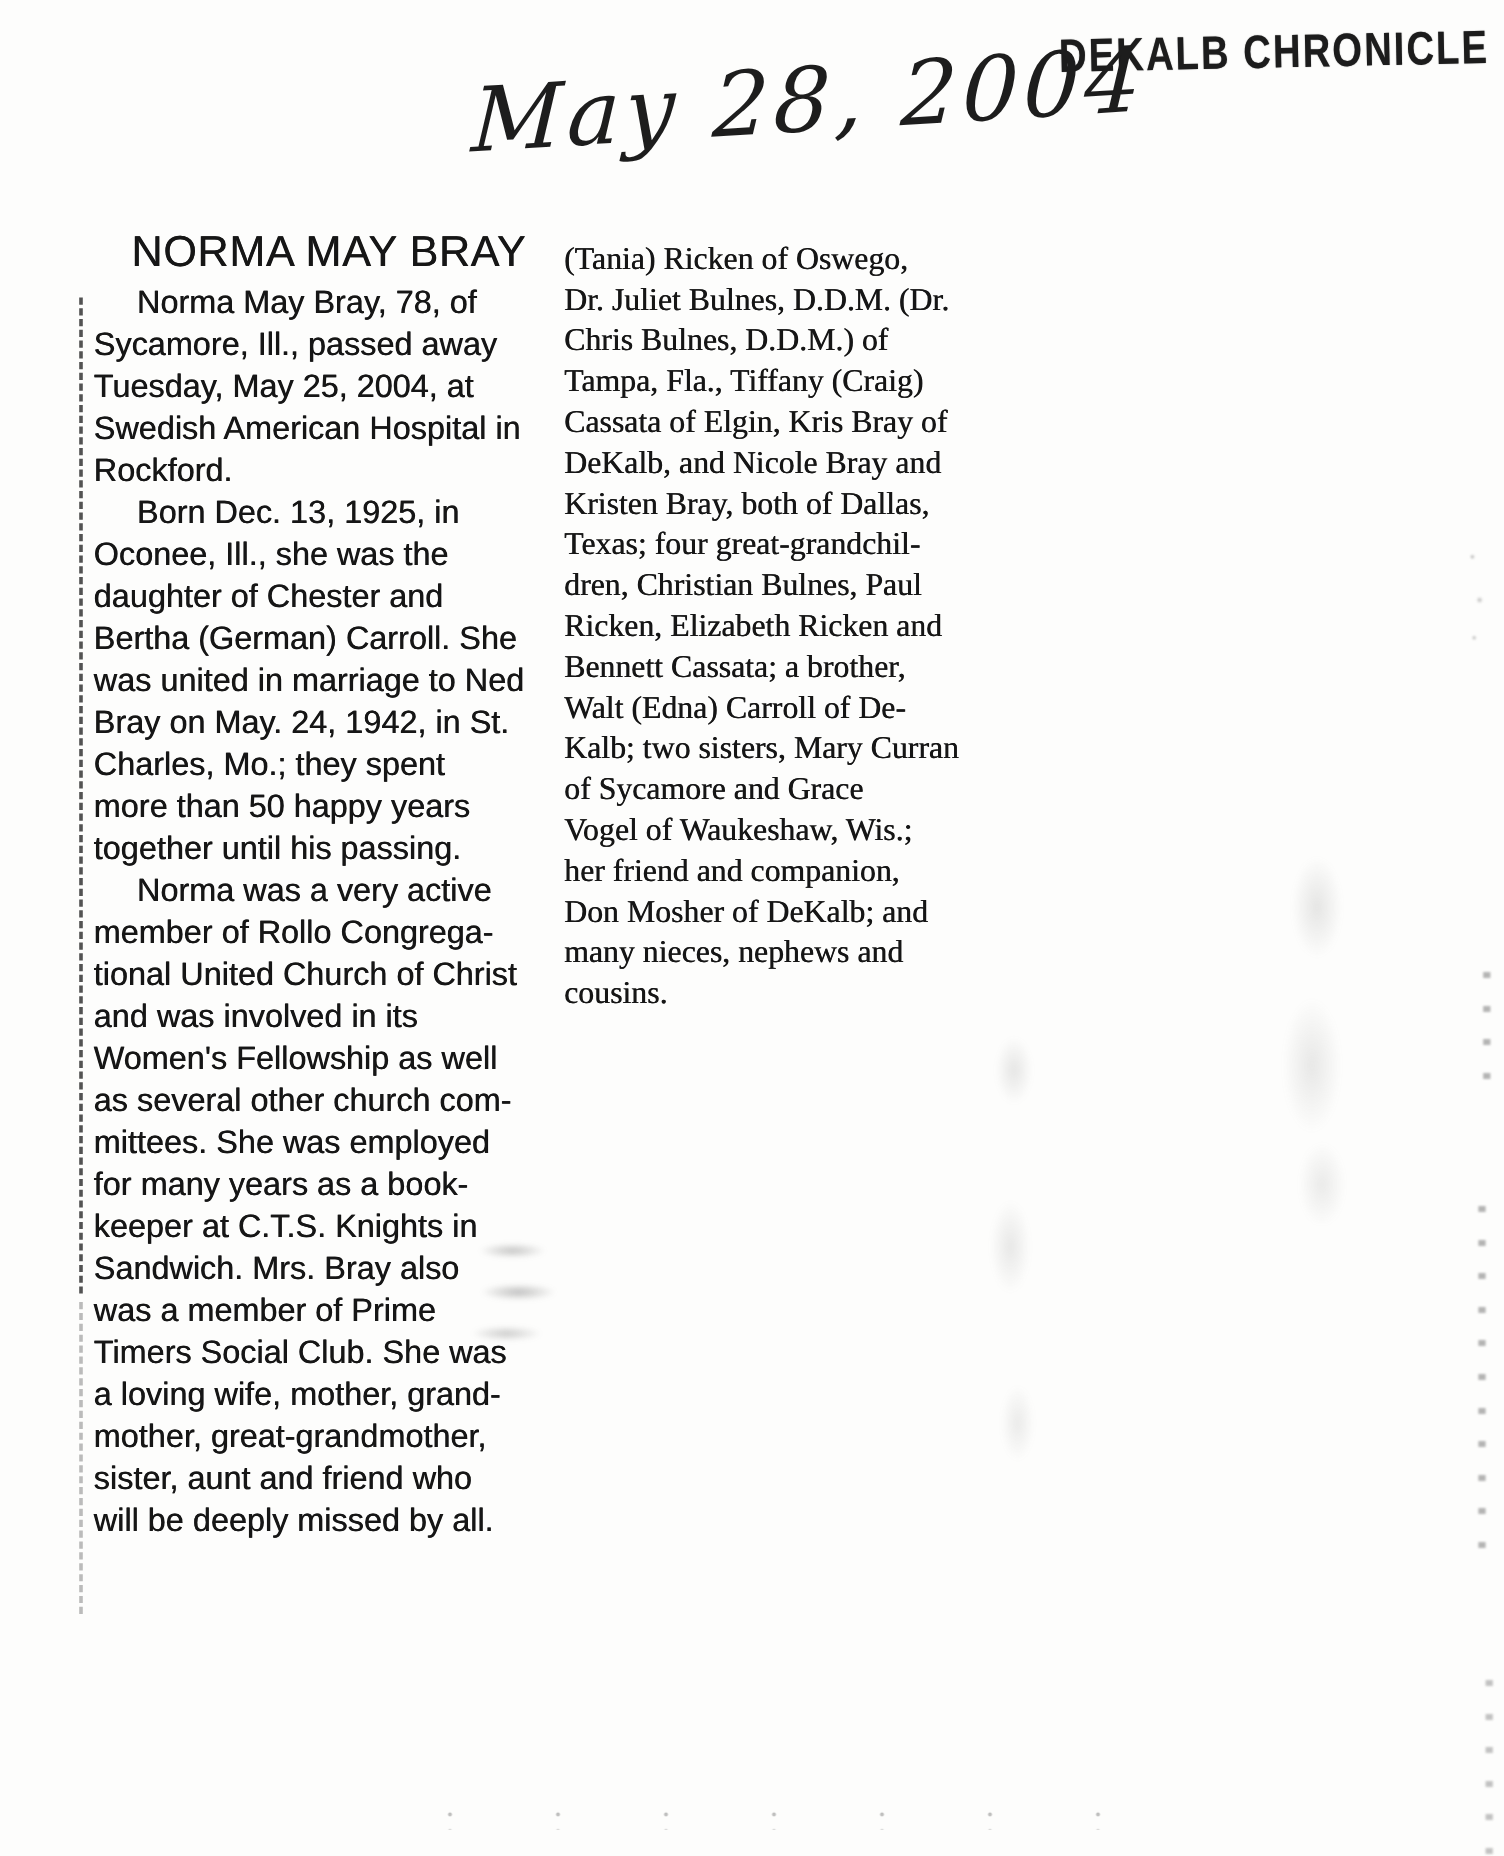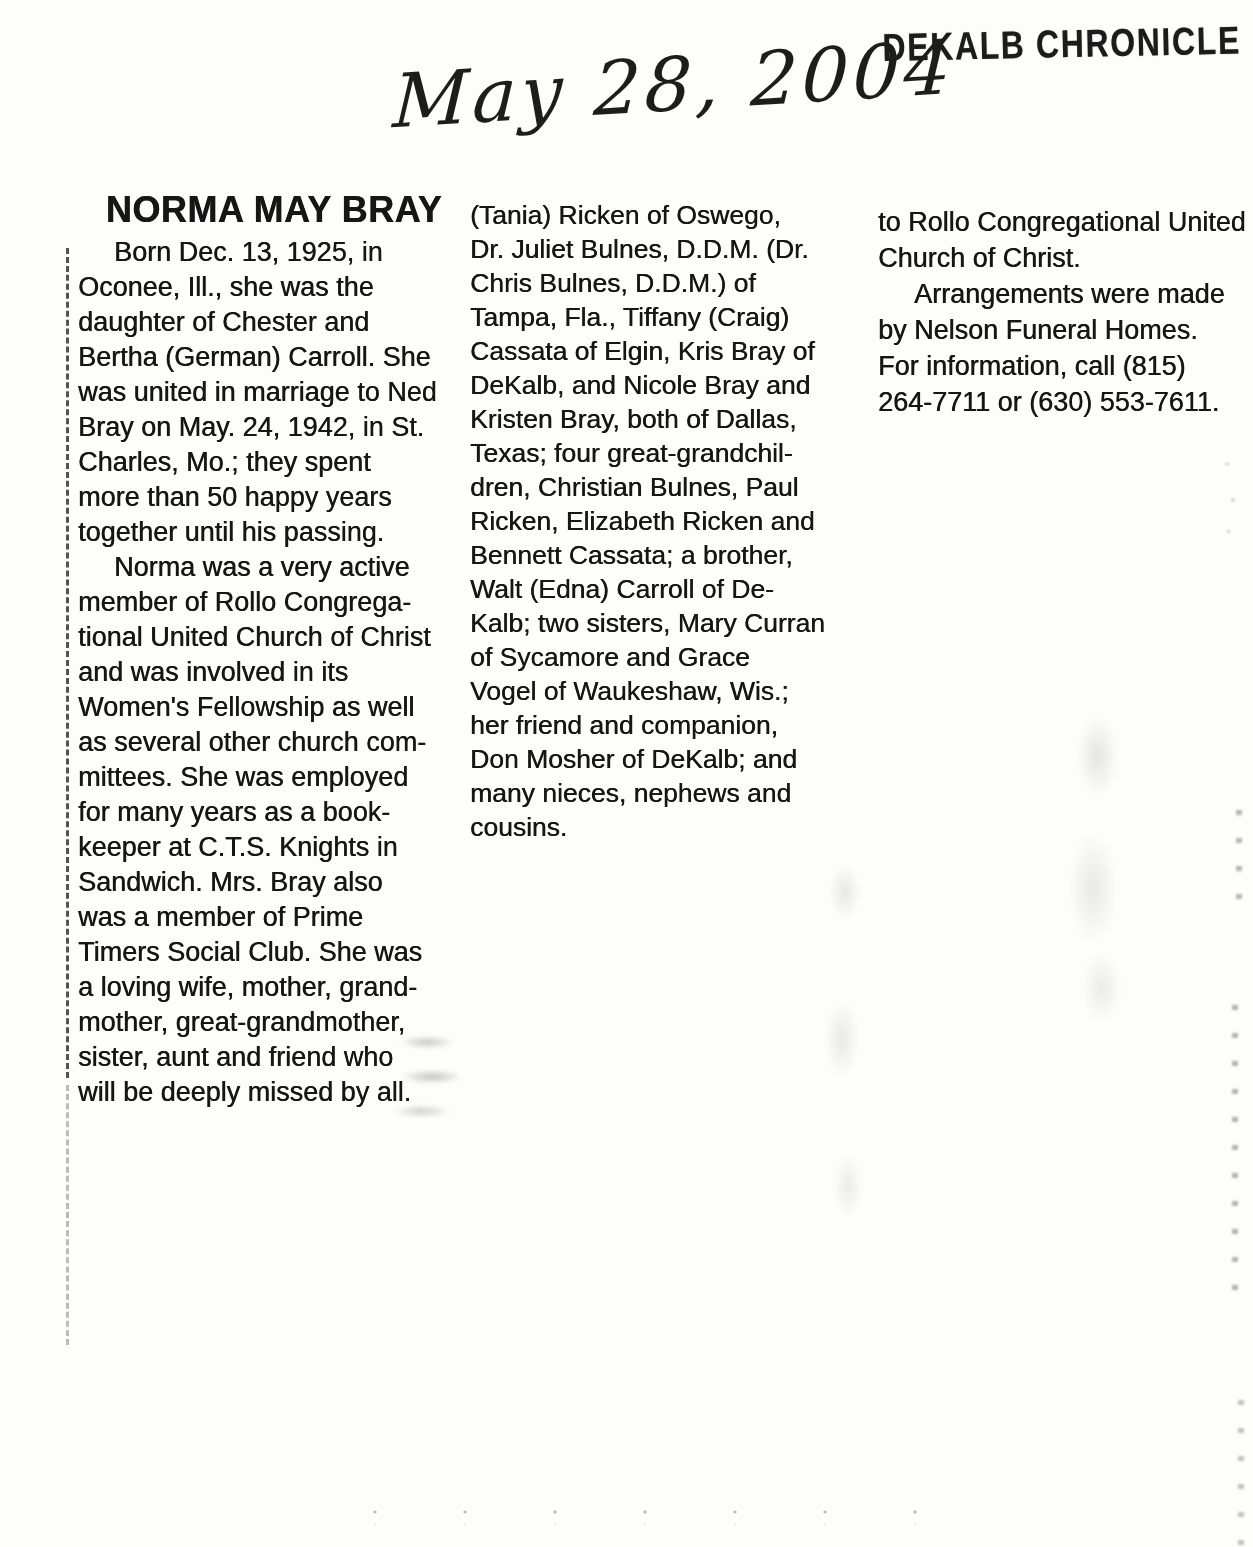--- a/index.html
+++ b/index.html
@@ -49,29 +49,29 @@
     white-space: pre-line;
     text-indent: 36px;
   }
   .col p.cont { text-indent: 0; }
   .col1 {
     left: 78px; top: 192px; width: 392px;
     font-size: 27px; line-height: 35px;
   }
   .col2 {
     left: 470px; top: 198px; width: 402px;
-    font-size: 26.5px; line-height: 34px;
+    font-size: 26.5px; line-height: 34px; font-family: Liberation Serif, serif;
   }
   .col3 {
     left: 878px; top: 204px; width: 368px;
     font-size: 27px; line-height: 36px;
   }
   .headline {
     font-size: 36px;
-    font-weight: 700;
+    font-weight: 400;
     text-align: center;
     letter-spacing: 0.5px;
     margin: 0 0 8px 0;
     white-space: nowrap;
   }
   
   .torn-edge {
     position: absolute;
     left: 66px; top: 248px;
     height: 830px; width: 0;
@@ -145,20 +145,25 @@
 
   <div class="stamp">DEKALB CHRONICLE</div>
 
   <div class="handwritten">May 28, 2004</div>
 
   <div class="torn-edge"></div>
   <div class="torn-edge-lower"></div>
 
   <div class="col col1">
     <h1 class="headline">NORMA MAY BRAY</h1>
+    <p>Norma May Bray, 78, of
+Sycamore, Ill., passed away
+Tuesday, May 25, 2004, at
+Swedish American Hospital in
+Rockford.</p>
     <p>Born Dec. 13, 1925, in
 Oconee, Ill., she was the
 daughter of Chester and
 Bertha (German) Carroll. She
 was united in marriage to Ned
 Bray on May. 24, 1942, in St.
 Charles, Mo.; they spent
 more than 50 happy years
 together until his passing.</p>
     <p>Norma was a very active
@@ -194,28 +199,20 @@
 Walt (Edna) Carroll of De-
 Kalb; two sisters, Mary Curran
 of Sycamore and Grace
 Vogel of Waukeshaw, Wis.;
 her friend and companion,
 Don Mosher of DeKalb; and
 many nieces, nephews and
 cousins.</p>
   </div>
 
-  <div class="col col3">
-    <p class="cont">to Rollo Congregational United
-Church of Christ.</p>
-    <p>Arrangements were made
-by Nelson Funeral Homes.
-For information, call (815)
-264-7711 or (630) 553-7611.</p>
-  </div>
 
   <div class="smudge smudge-ghost-text"></div>
   <div class="smudge smudge-col2-right"></div>
   <div class="smudge smudge-col2-mid"></div>
   <div class="edge-streak edge-streak-a"></div>
   <div class="edge-streak edge-streak-b"></div>
   <div class="edge-streak edge-streak-c"></div>
   <div class="bottom-specks"></div>
   <div class="corner-speck"></div>
 

